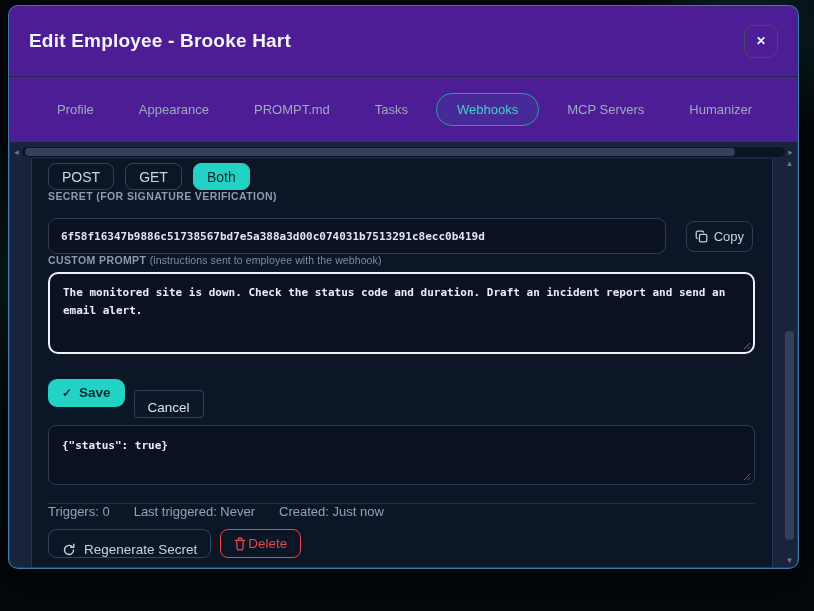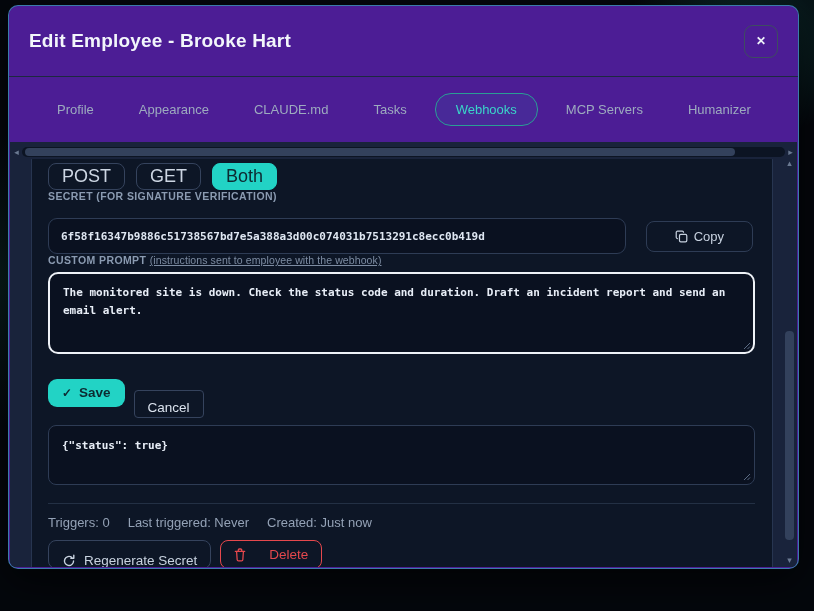--- a/index.html
+++ b/index.html
@@ -45,53 +45,53 @@
   .vtrack { flex:1; width:10px; position:relative; }
   .vthumb { position:absolute; top:42%; height:54%; width:9px; left:0; background:#33415c; border-radius:4px; }
 
   .viewport { position:absolute; top:17px; left:0; right:15px; bottom:0; overflow:hidden; }
   .card { margin-left:21px; margin-top:-9px; width:742px; min-height:470px;
     background:#0d1626; border:1px solid #273550; border-radius:10px;
     padding:12px 19px 30px 16px; }
 
   .methods { display:flex; gap:11px; }
   .method-btn { height:27px; padding:0 13px; border:1px solid #35435d; border-radius:8px;
-    background:transparent; color:#cdd6e3; font-size:18px; display:flex; align-items:center; cursor:pointer; }
+    background:transparent; color:#cdd6e3; font-size:14px; display:flex; align-items:center; cursor:pointer; }
   .method-btn.selected { background:#22d3c5; border-color:#22d3c5; color:#0d2a31; }
 
   .field-label { font-size:10.5px; font-weight:bold; letter-spacing:.4px; color:#8b9bb1; }
-  .hint { font-weight:normal; letter-spacing:.1px; color:#7d8ca2;text-decoration:underline; }
+  .hint { font-weight:normal; letter-spacing:.1px; color:#7d8ca2; }
 
   .secret-row { margin-top:16px; display:flex; gap:20px; align-items:center; }
   .secret-input { width:630px; height:36px; background:#0a1120; border:1px solid #2e3c55;
     border-radius:9px; color:#dfe7f2; font:bold 11px "DejaVu Sans Mono", monospace; padding:0 12px; }
-  .copy-btn { height:31px; padding:0 28px; border:1px solid #2e3c55; border-radius:8px;
+  .copy-btn { height:31px; padding:0 8px; border:1px solid #2e3c55; border-radius:8px;
     background:transparent; color:#c7d1df; font-size:13px; display:flex; gap:6px; align-items:center; cursor:pointer; }
 
   .ta-wrap { position:relative; width:707px; }
   textarea { display:block; width:100%; background:#0a1120; color:#e8eef7;
     font:bold 11px/18px "DejaVu Sans Mono", monospace; resize:none; overflow:hidden; outline:none; }
   .prompt-ta { margin-top:6px; height:82px; border:2px solid #eef2f7; border-radius:10px; padding:10px 13px; }
   .response-ta { margin-top:7px; height:60px; border:1px solid #2e3c55; border-radius:8px; padding:11px 13px; }
   .resize-handle { position:absolute; right:4px; bottom:4px; line-height:0; }
 
   .btn-row { margin-top:13px; display:flex; gap:9px; align-items:center; }
   .save-btn { height:28px; padding:0 14px; background:#22d3c5; border:none; border-radius:9px;
     color:#0d2a31; font-size:13.5px; font-weight:600; display:flex; gap:7px; align-items:center; cursor:pointer; }
   .save-check { font-size:12px; }
   .cancel-btn { height:28px; padding:9px 13px; background:transparent; border:1px solid #35435d;
     border-radius:4px; color:#dbe3ee; font-size:13.5px; cursor:pointer;margin-top:23px; }
 
   .divider { margin-top:18px; width:707px; border-top:1px solid #233044; }
-  .meta-row { margin-top:11px; display:flex; gap:18px; font-size:13px; color:#94a2b6; }
+  .meta-row { display:flex; gap:24px; font-size:13px; color:#94a2b6; }
   .footer-row { margin-top:10px; display:flex; gap:9px; }
   .regen-btn { height:29px; padding:0 13px; border:1px solid #35435d; border-radius:8px;
     background:transparent; color:#c9d3e0; font-size:13.5px; display:flex; gap:8px; align-items:flex-end; cursor:pointer; }
   .delete-btn { height:29px; padding:0 13px; border:1.5px solid #e5484d; border-radius:8px;
-    background:transparent; color:#e5484d; font-size:13.5px; display:flex; gap:23px; align-items:center; cursor:pointer; }
+    background:transparent; color:#e5484d; font-size:13.5px; display:flex; gap:2px; align-items:center; cursor:pointer; }
   svg { display:block; }
 </style>
 </head>
 <body>
 
 <div class="stage">
   <div class="glow-tr"></div>
   <div class="glow-l"></div>
 
   <div class="modal">
@@ -99,21 +99,21 @@
     <div class="modal-header">
       <div class="modal-title">Edit Employee - Brooke Hart</div>
       <button class="close-btn">
         <span>✕</span>
       </button>
     </div>
 
     <div class="tabbar">
       <div class="tab">Profile</div>
       <div class="tab">Appearance</div>
-      <div class="tab">CLAUDE.md</div>
+      <div class="tab">PROMPT.md</div>
       <div class="tab">Tasks</div>
       <div class="tab active">Webhooks</div>
       <div class="tab">MCP Servers</div>
       <div class="tab">Humanizer</div>
     </div>
 
     <div class="content">
 
       <div class="hscroll">
         <span class="scroll-arrow">◂</span>

